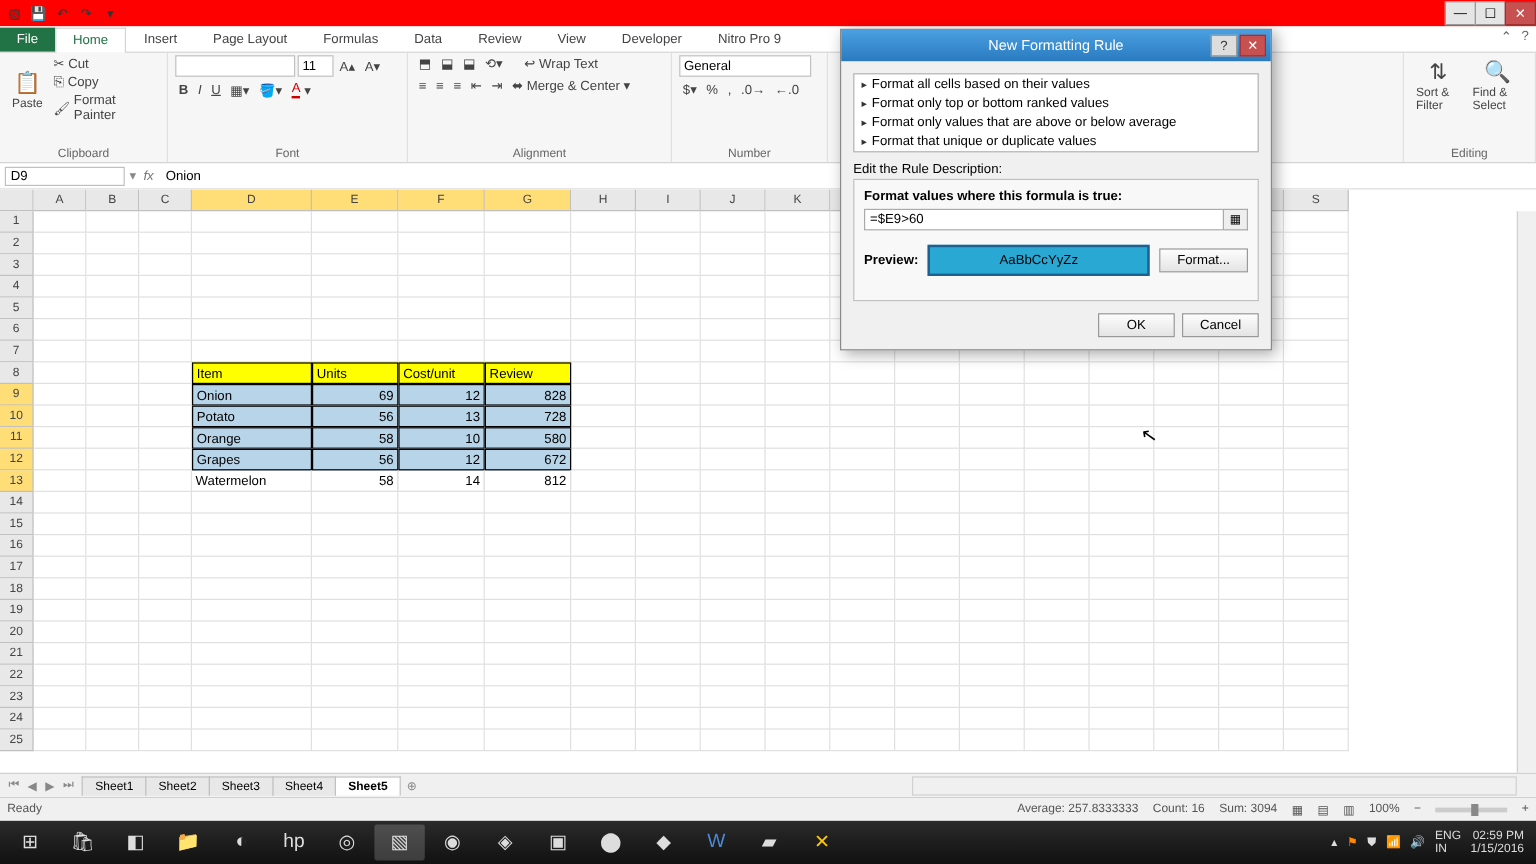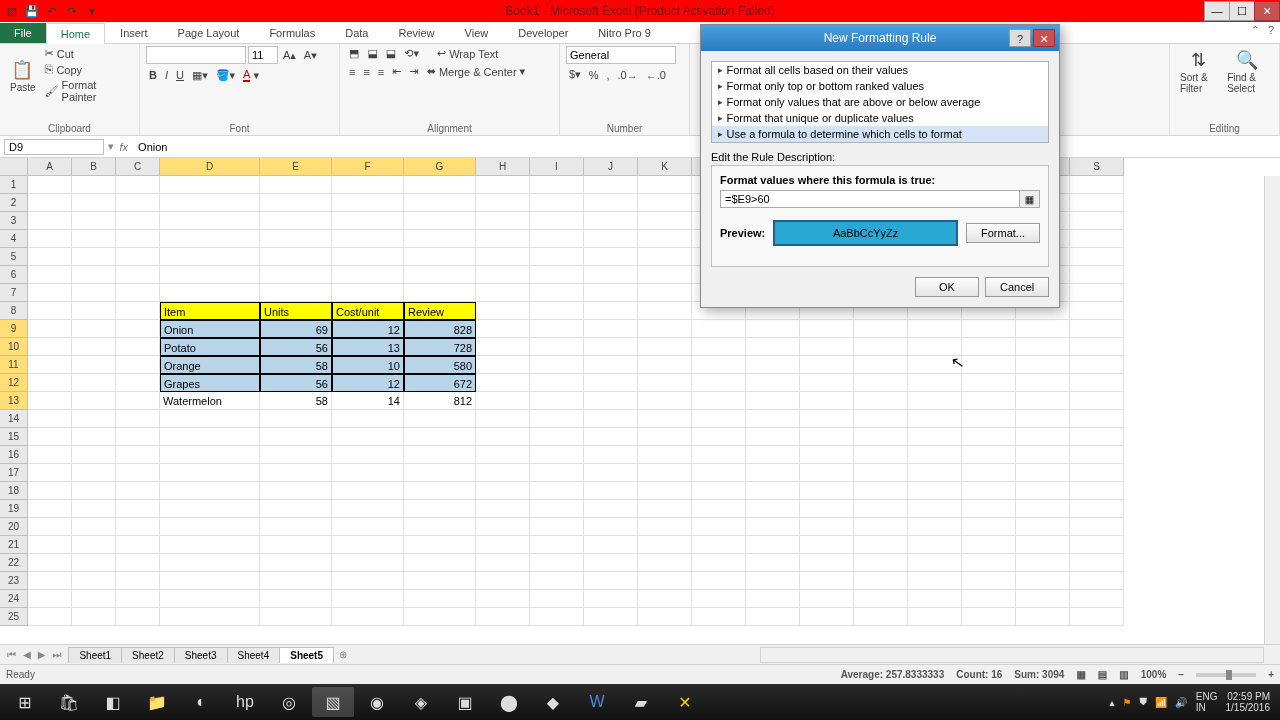--- a/index.html
+++ b/index.html
@@ -56,21 +56,21 @@
 
 .sheet-tab-row { height: 20px; display: flex; align-items: center; background: #f0f0f0; border-top: 1px solid #d0d0d0; font-size: 10px; position: relative; }
 .sheet-nav { display: flex; gap: 1px; padding: 0 4px; }
 .sheet-nav span { padding: 0 3px; color: #888; cursor: pointer; }
 .sheet-tab { padding: 2px 10px; background: #e8e8e8; border: 1px solid #c0c0c0; border-bottom: none; margin-right: -1px; cursor: pointer; }
 .sheet-tab.active { background: #fff; font-weight: bold; }
 .hscroll { position: absolute; right: 16px; left: 760px; height: 16px; top: 2px; background: #f0f0f0; border: 1px solid #d0d0d0; }
 
 
 .status-bar { height: 20px; background: #f0f0f0; border-top: 1px solid #d0d0d0; display: flex; align-items: center; font-size: 10px; color: #555; padding: 0 6px; justify-content: space-between; }
-.status-right { display: flex; gap: 12px; align-items: center; font-weight: bold; }
+.status-right { display: flex; gap: 12px; align-items: center; }
 
 
 .taskbar { position: absolute; bottom: 0; left: 0; right: 0; height: 36px; background: linear-gradient(#2a2a2a,#111); display: flex; align-items: center; padding: 0 4px; gap: 2px; }
 .task-btn { width: 42px; height: 30px; display: flex; align-items: center; justify-content: center; color: #ddd; font-size: 16px; cursor: pointer; border-radius: 2px; }
 .task-btn.active { background: rgba(255,255,255,.18); }
 .tray { margin-left: auto; display: flex; align-items: center; gap: 8px; color: #ddd; font-size: 10px; padding-right: 6px; }
 .tray .clock { text-align: right; line-height: 11px; }
 
 
 .dialog { position: absolute; left: 700px; top: 24px; width: 360px; background: #f0f0f0; border: 1px solid #8a8a8a; box-shadow: 3px 3px 12px rgba(0,0,0,.35); font-size: 11px; }
@@ -96,21 +96,20 @@
 <body>
 
 <div class="titlebar">
   <div class="titlebar-left">
     <span class="qat-btn">▧</span>
     <span class="qat-btn">💾</span>
     <span class="qat-btn">↶</span>
     <span class="qat-btn">↷</span>
     <span class="qat-btn">▾</span>
   </div>
-  <div class="titlebar-title">Book1 - Microsoft Excel (Product Activation Failed)</div>
   <div class="titlebar-right">
     <div class="win-btn">—</div>
     <div class="win-btn">☐</div>
     <div class="win-btn close">✕</div>
   </div>
 </div>
 
 <div class="ribbon-tabs">
   <div class="file-tab">File</div>
   <div class="tab active">Home</div>
@@ -860,21 +859,20 @@
     <span class="dlg-title">New Formatting Rule</span>
     <span class="dlg-help">?</span>
     <span class="dlg-close">✕</span>
   </div>
   <div class="dlg-body">
     <div class="rule-list" id="rule-list">
         <div class="rule-item">Format all cells based on their values</div>
         <div class="rule-item">Format only top or bottom ranked values</div>
         <div class="rule-item">Format only values that are above or below average</div>
         <div class="rule-item">Format that unique or duplicate values</div>
-        <div class="rule-item sel">Use a formula to determine which cells to format</div>
       </div>
     <div>Edit the Rule Description:</div>
     <div style="border:1px solid #c0c0c0;background:#f8f8f8;padding:8px;margin:2px 0 10px">
       <div style="font-weight:bold;margin-bottom:4px">Format values where this formula is true:</div>
       <div class="formula-box">
         <input value="=$E9&gt;60" style="">
         <div class="range-btn">▦</div>
       </div>
       <div class="preview-row">
         <span style="font-weight:bold">Preview:</span>

